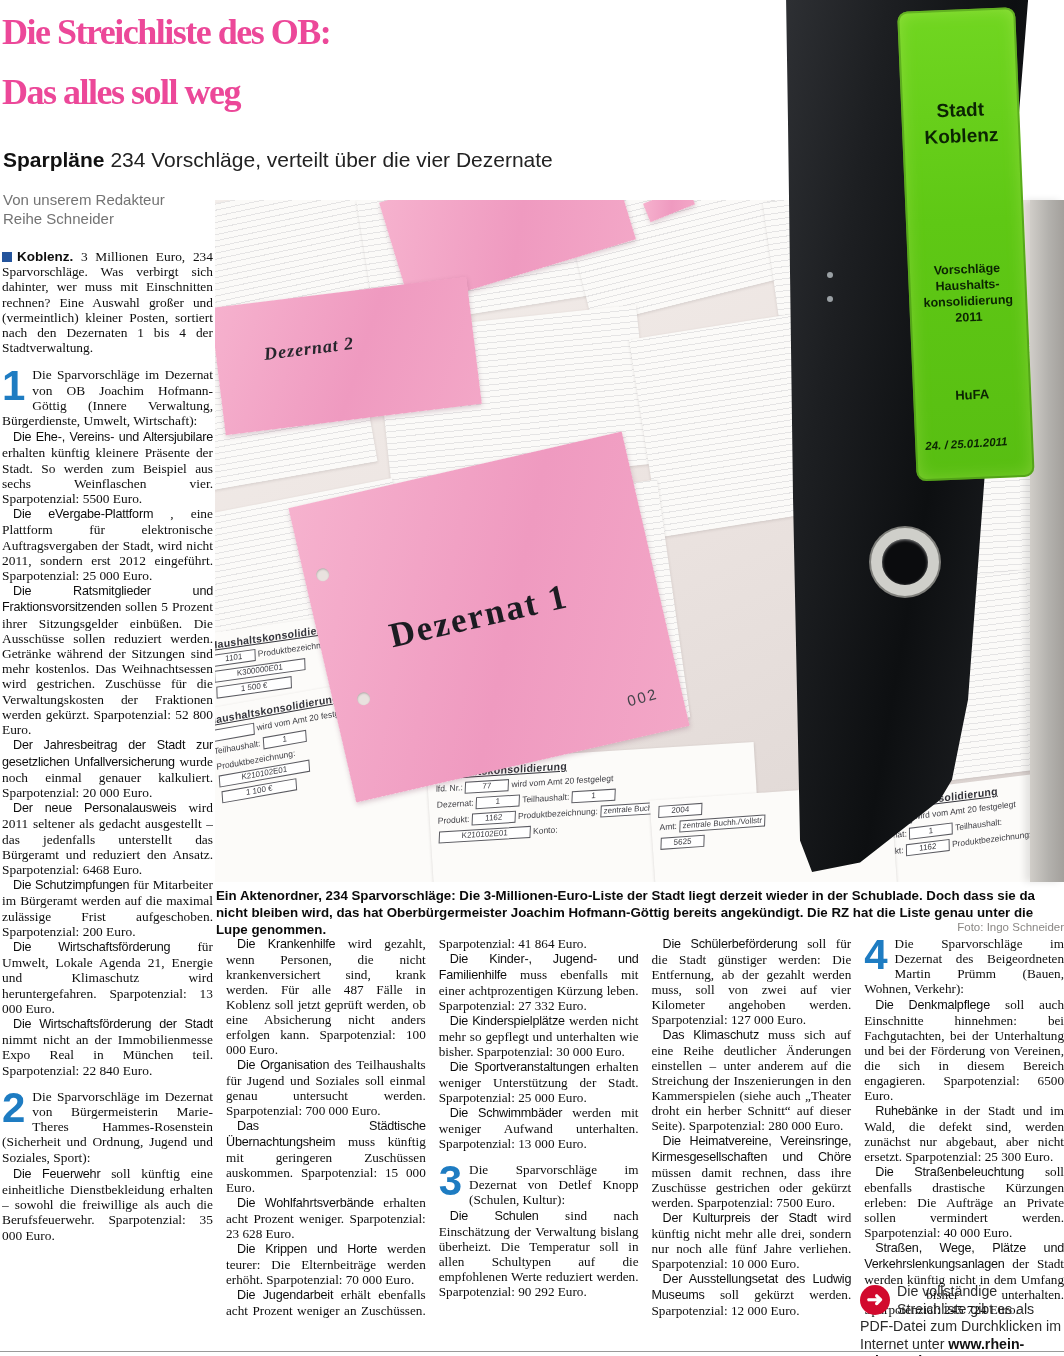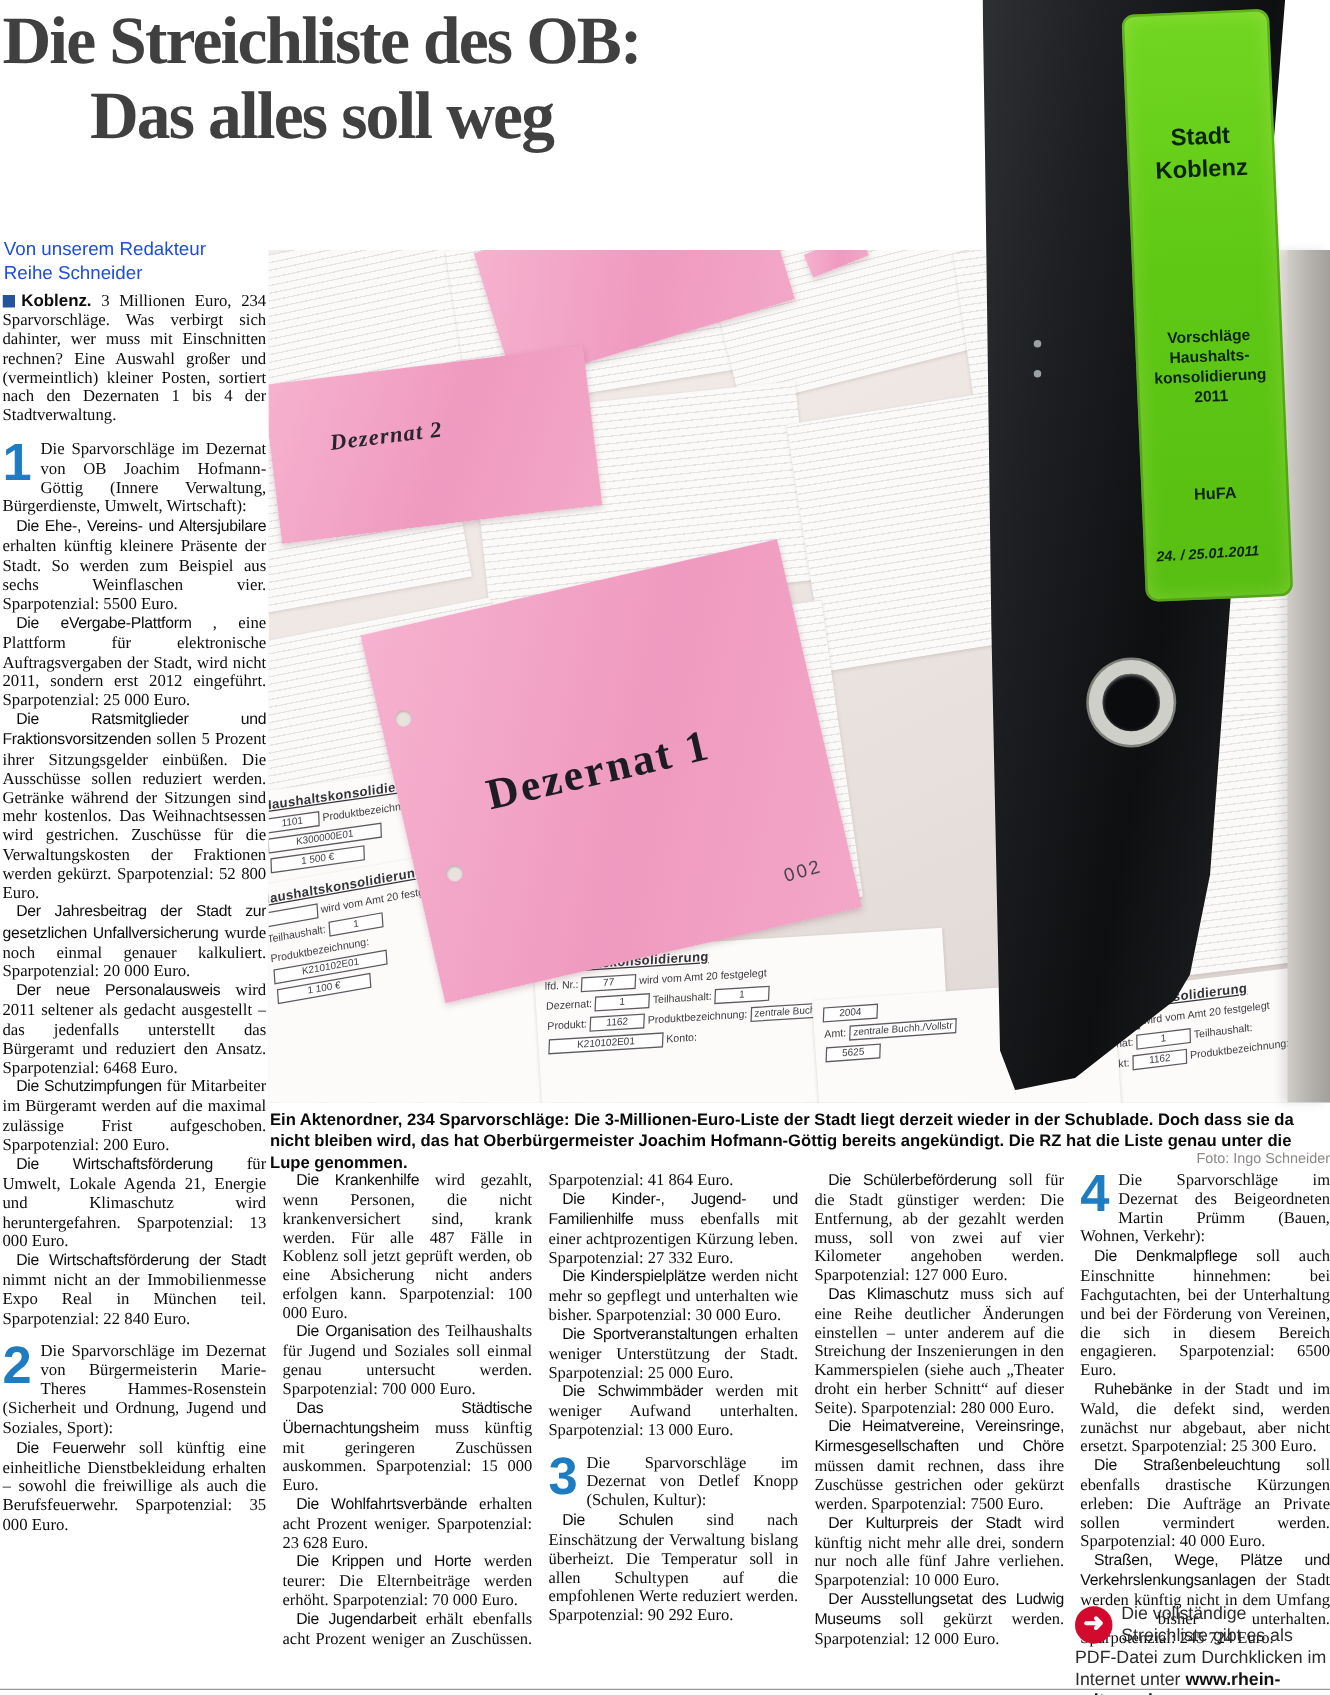--- a/index.html
+++ b/index.html
@@ -1,31 +1,31 @@
 <!DOCTYPE html>
 <html lang="de"><head>
 <meta charset="utf-8">
 <style>
   html,body{margin:0;padding:0;background:#fff;}
   .page{position:relative;width:1064px;height:1356px;background:#fff;overflow:hidden;
         font-family:"Liberation Serif",serif;color:#0d0d0d;}
   
   .headline{position:absolute;left:2px;top:2px;font-family:"Liberation Serif",serif;
-            font-weight:bold;font-size:54px;line-height:60px;letter-spacing:-1.5px;color:#404040;text-align:center;}
+            font-weight:bold;font-size:36px;line-height:60px;letter-spacing:-1.5px;color:#ec4899;}
   .subhead{position:absolute;left:3px;top:148px;font-family:"Liberation Sans",sans-serif;
            font-size:21px;color:#222;}
   .subhead b{font-weight:700;color:#111;}
   .byline{position:absolute;left:3px;top:190px;font-family:"Liberation Sans",sans-serif;
-          font-size:15px;line-height:19px;color:#1d4ed8;}
+          font-size:15px;line-height:19px;color:#737373;}
   
   .col-left{position:absolute;left:2px;top:233px;width:211px;height:1113px;overflow:hidden;
             text-align:justify;font-size:13.4px;line-height:15.2px;}
   .bottom-cols{position:absolute;left:226px;top:936px;width:838px;height:414px;overflow:hidden;
             column-count:4;column-gap:13px;text-align:justify;font-size:13.2px;line-height:15px;}
-  p.intro-para{margin:0 0 12px 0;}
+  p.intro-para{margin:16px 0 12px 0;}
   .sq{display:inline-block;width:10px;height:10px;background:#24549c;margin-right:5px;
       vertical-align:-1px;}
   .intro-lead{font-family:"Liberation Sans",sans-serif;font-weight:700;font-size:13.5px;}
   p.item{margin:0;text-indent:11px;}
   p.item b{font-family:"Liberation Sans",sans-serif;font-weight:400;font-size:12.6px;
            letter-spacing:-0.2px;}
   p.section-intro{margin:11px 0 1px 0;break-inside:avoid;}
   .sec-num{float:left;font-family:"Liberation Sans",sans-serif;font-weight:700;
            font-size:42px;line-height:34px;color:#1e7cc2;margin:2px 7px 0 0;}
   
@@ -115,20 +115,21 @@
 </style>
 </head>
 <body>
 
 <div class="page">
 
   <div class="headline">
     <div>Die Streichliste des OB:</div>
     <div>Das alles soll weg</div>
   </div>
+  <div class="subhead"><b>Sparpläne</b><span> 234 Vorschläge, verteilt über die vier Dezernate</span></div>
   <div class="byline">
     <div>Von unserem Redakteur</div>
     <div>Reihe Schneider</div>
   </div>
 
   <div class="col-left">
     <p class="intro-para"><span class="sq"></span><span class="intro-lead">Koblenz.</span><span> 3 Millionen Euro, 234 Sparvorschläge. Was verbirgt sich dahinter, wer muss mit Einschnitten rechnen? Eine Auswahl großer und (vermeintlich) kleiner Posten, sortiert nach den Dezernaten 1 bis 4 der Stadtverwaltung.</span></p>
     <div>
         <p class="section-intro"><span class="sec-num">1</span>Die Sparvorschläge im Dezernat von OB Joachim Hofmann-Göttig (Innere Verwaltung, Bürgerdienste, Umwelt, Wirtschaft):</p>
         <p class="item"><b>Die Ehe-, Vereins- und Altersjubilare</b> erhalten künftig kleinere Präsente der Stadt. So werden zum Beispiel aus sechs Weinflaschen vier. Sparpotenzial: 5500 Euro.</p>

